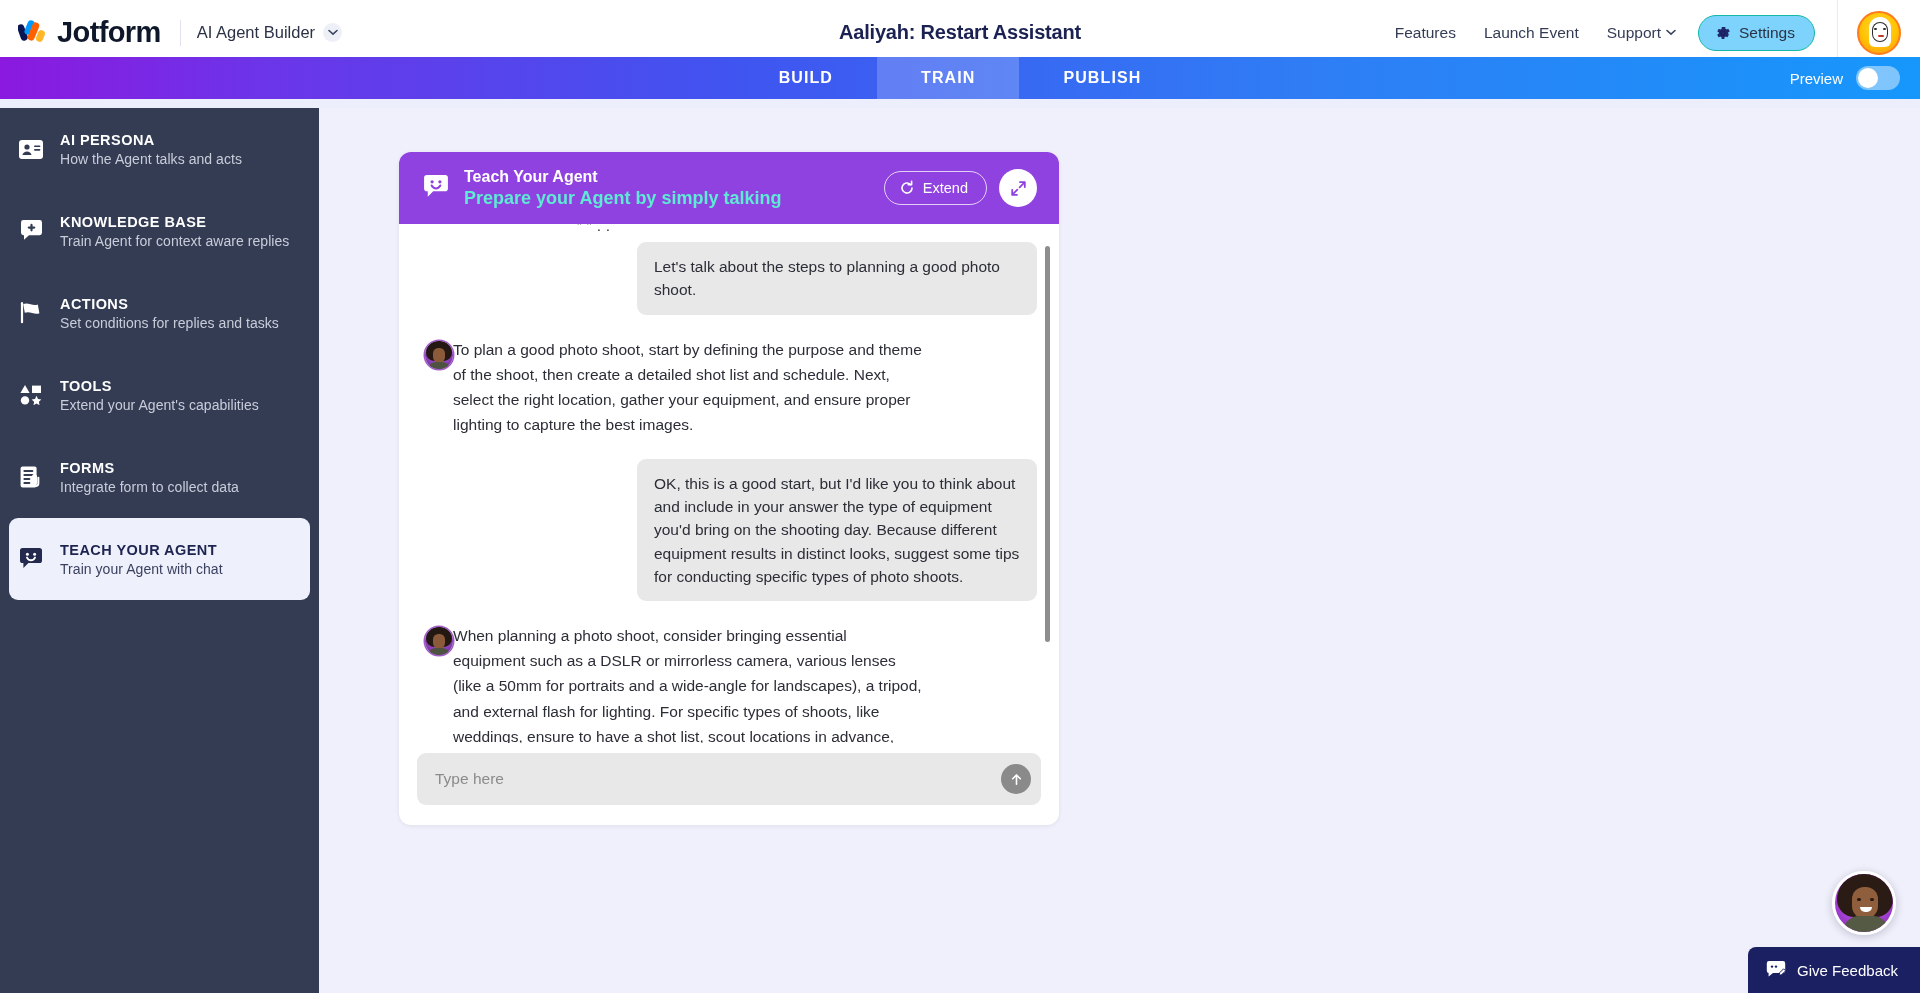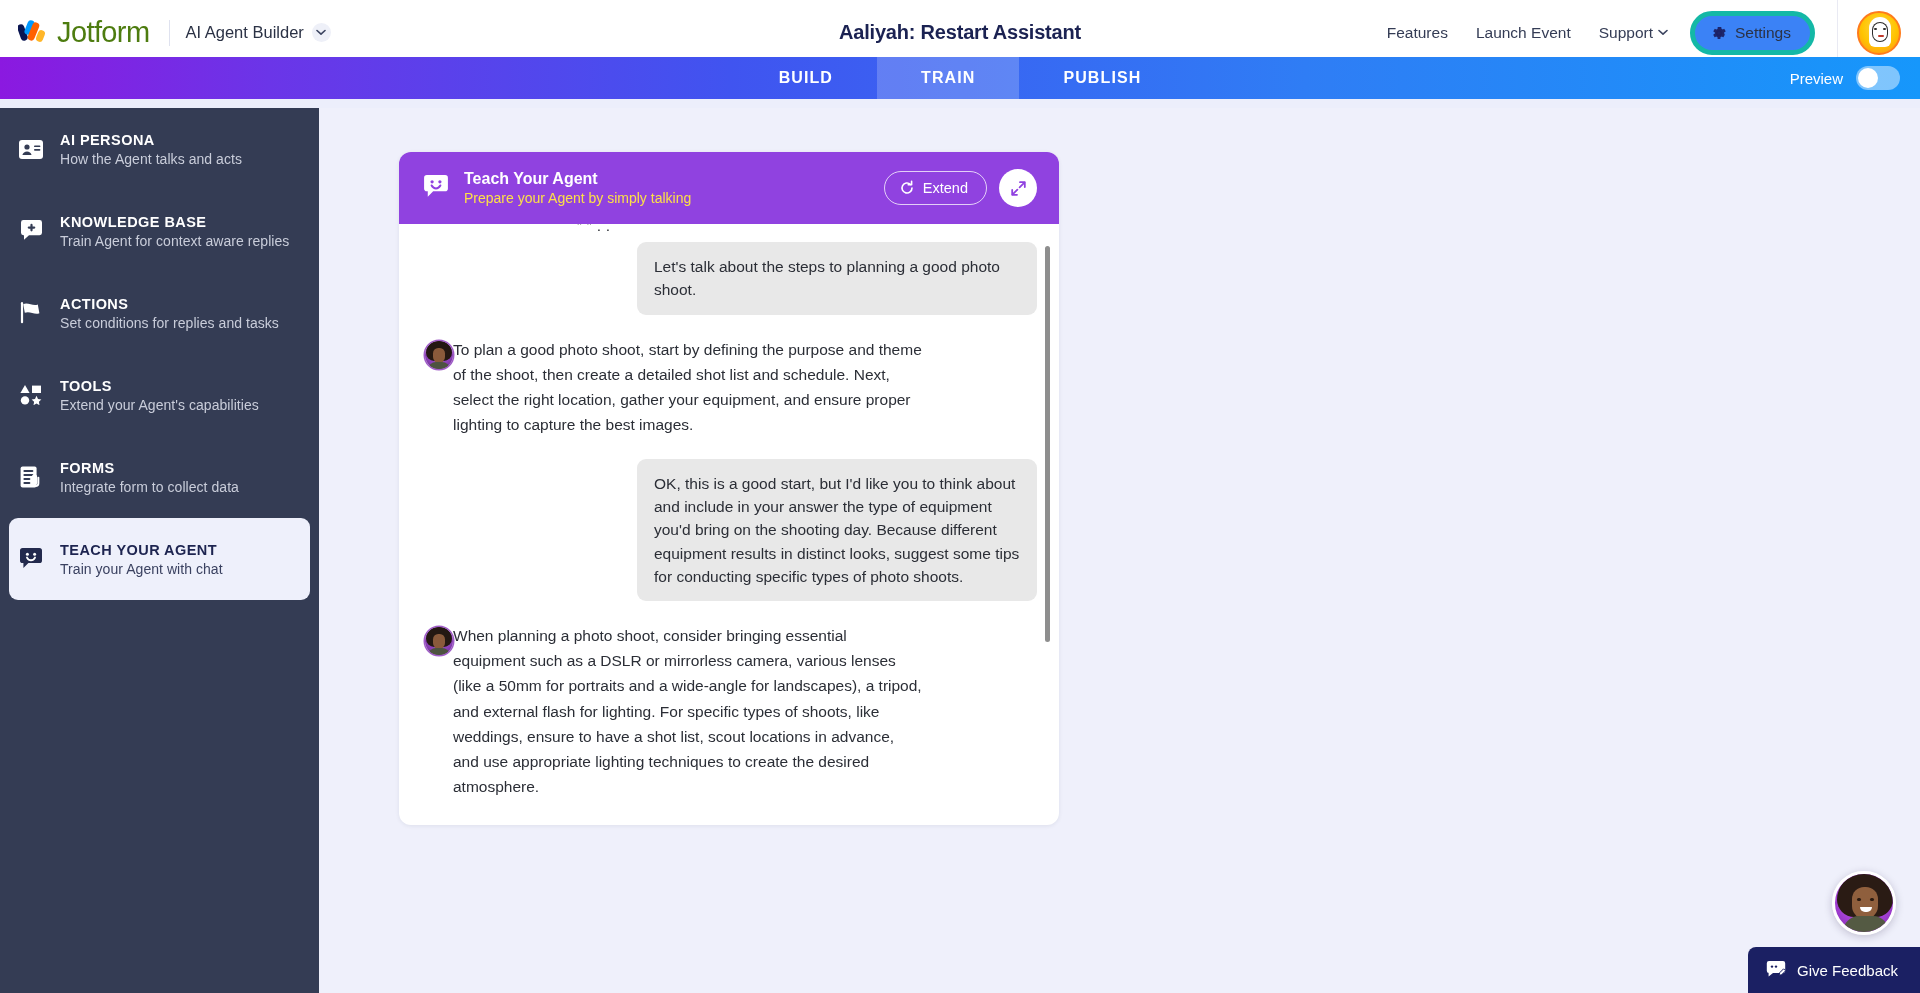--- a/index.html
+++ b/index.html
@@ -12,21 +12,21 @@
   .app { position: relative; width: 1920px; height: 993px; background: #eceefb; }
 
   
   .topbar {
     position: absolute; top: 0; left: 0; width: 1920px; height: 66px;
     background: #ffffff; display: flex; align-items: center;
     border-bottom: 1px solid #e9eaf3;
   }
   .brand { display: flex; align-items: center; padding-left: 18px; gap: 0; }
   .logo-mark { width: 30px; height: 30px; position: relative; margin-right: 9px; }
-  .logo-text { font-size: 29px; font-weight: 400; color: #4d7c0f; letter-spacing: -0.6px; }
+  .logo-text { font-size: 29px; font-weight: 700; color: #0f172a; letter-spacing: -0.6px; }
   .brand-divider { width: 1px; height: 26px; background: #dfe2ef; margin: 0 16px 0 19px; }
   .product-name { font-size: 16.5px; color: #2b3245; font-weight: 500; }
   .chev-pill {
     display: inline-flex; align-items: center; justify-content: center;
     width: 19px; height: 19px; border-radius: 50%; background: #eef0f8;
     margin-left: 8px;
   }
   .chev-pill svg { display: block; }
 
   .center-title {
@@ -37,23 +37,23 @@
 
   .top-right {
     margin-left: auto; display: flex; align-items: center; height: 100%;
   }
   .top-link {
     font-size: 15.5px; color: #343c55; font-weight: 500; padding: 0 14px;
     text-decoration: none; white-space: nowrap; display: flex; align-items: center; gap: 5px;
   }
   .settings-btn {
     display: flex; align-items: center; gap: 8px;
-    border: 5px solid #14b8a6; border-radius: 22px;
+    border: 1px solid #14b8a6; border-radius: 22px;
     padding: 8px 19px 8px 16px; margin-left: 8px;
-    font-size: 15.5px; color: #2b3245; font-weight: 500; background: #3b82f6;
+    font-size: 15.5px; color: #2b3245; font-weight: 500; background: #7dd3fc;
     cursor: pointer;
   }
   .avatar-sep { width: 1px; height: 66px; background: #e9eaf3; margin-left: 22px; }
   .user-avatar {
     width: 44px; height: 44px; border-radius: 50%;
     margin: 0 19px 0 19px;
     background: radial-gradient(circle at 50% 38%, #ffd84d 0%, #ffc400 55%, #ff8a1f 100%);
     border: 2px solid #ff7b1c;
     position: relative; overflow: hidden; flex: none;
   }
@@ -137,21 +137,21 @@
     box-shadow: 0 1px 4px rgba(26,32,70,0.08);
     display: flex; flex-direction: column; overflow: hidden;
   }
   .chat-header {
     height: 72px; background: #9042e0; display: flex; align-items: center;
     padding: 0 22px 0 24px; gap: 15px; flex: none;
   }
   .ch-icon { width: 26px; height: 26px; flex: none; }
   .ch-titles { display: flex; flex-direction: column; gap: 2px; }
   .ch-title { font-size: 16px; font-weight: 700; color: #fff; }
-  .ch-sub { font-size: 14px; color: #fde047; }
+  .ch-sub { font-size: 18px; color: #5eead4; font-weight: bold; }
   .ch-actions { margin-left: auto; display: flex; align-items: center; gap: 12px; }
   .restart-btn {
     display: flex; align-items: center; gap: 8px;
     border: 1px solid rgba(255,255,255,0.75); border-radius: 20px;
     padding: 8px 18px 8px 14px; color: #fff; font-size: 14.5px; font-weight: 500;
     background: transparent; cursor: pointer;
   }
   .expand-btn {
     width: 38px; height: 38px; border-radius: 50%; background: #ffffff;
     display: flex; align-items: center; justify-content: center; cursor: pointer;
@@ -460,20 +460,31 @@
               <div class="aa-face"></div>
               <div class="aa-body"></div>
             </div>
             <div class="agent-text">When planning a photo shoot, consider bringing essential equipment such as a DSLR or mirrorless camera, various lenses (like a 50mm for portraits and a wide-angle for landscapes), a tripod, and external flash for lighting. For specific types of shoots, like weddings, ensure to have a shot list, scout locations in advance, and use appropriate lighting techniques to create the desired atmosphere.</div>
           </div>
 
         </div>
         <div class="scrollbar"></div>
       </div>
 
+      <div class="chat-input-row">
+        <div class="chat-input">
+          <input type="text" placeholder="Type here" style="">
+          <button class="send-btn">
+            <svg width="15" height="15" viewBox="0 0 15 15">
+              <path d="M7.5 12.2V3.2" stroke="#fff" stroke-width="1.6" stroke-linecap="round"></path>
+              <path d="M3.7 6.8 7.5 3 11.3 6.8" stroke="#fff" stroke-width="1.6" fill="none" stroke-linecap="round" stroke-linejoin="round"></path>
+            </svg>
+          </button>
+        </div>
+      </div>
 
     </div>
 
     <div class="agent-bubble">
       <div class="ab-hair"></div>
       <div class="ab-face"></div>
       <div class="ab-eye l"></div>
       <div class="ab-eye r"></div>
       <div class="ab-smile"></div>
       <div class="ab-body"></div>

